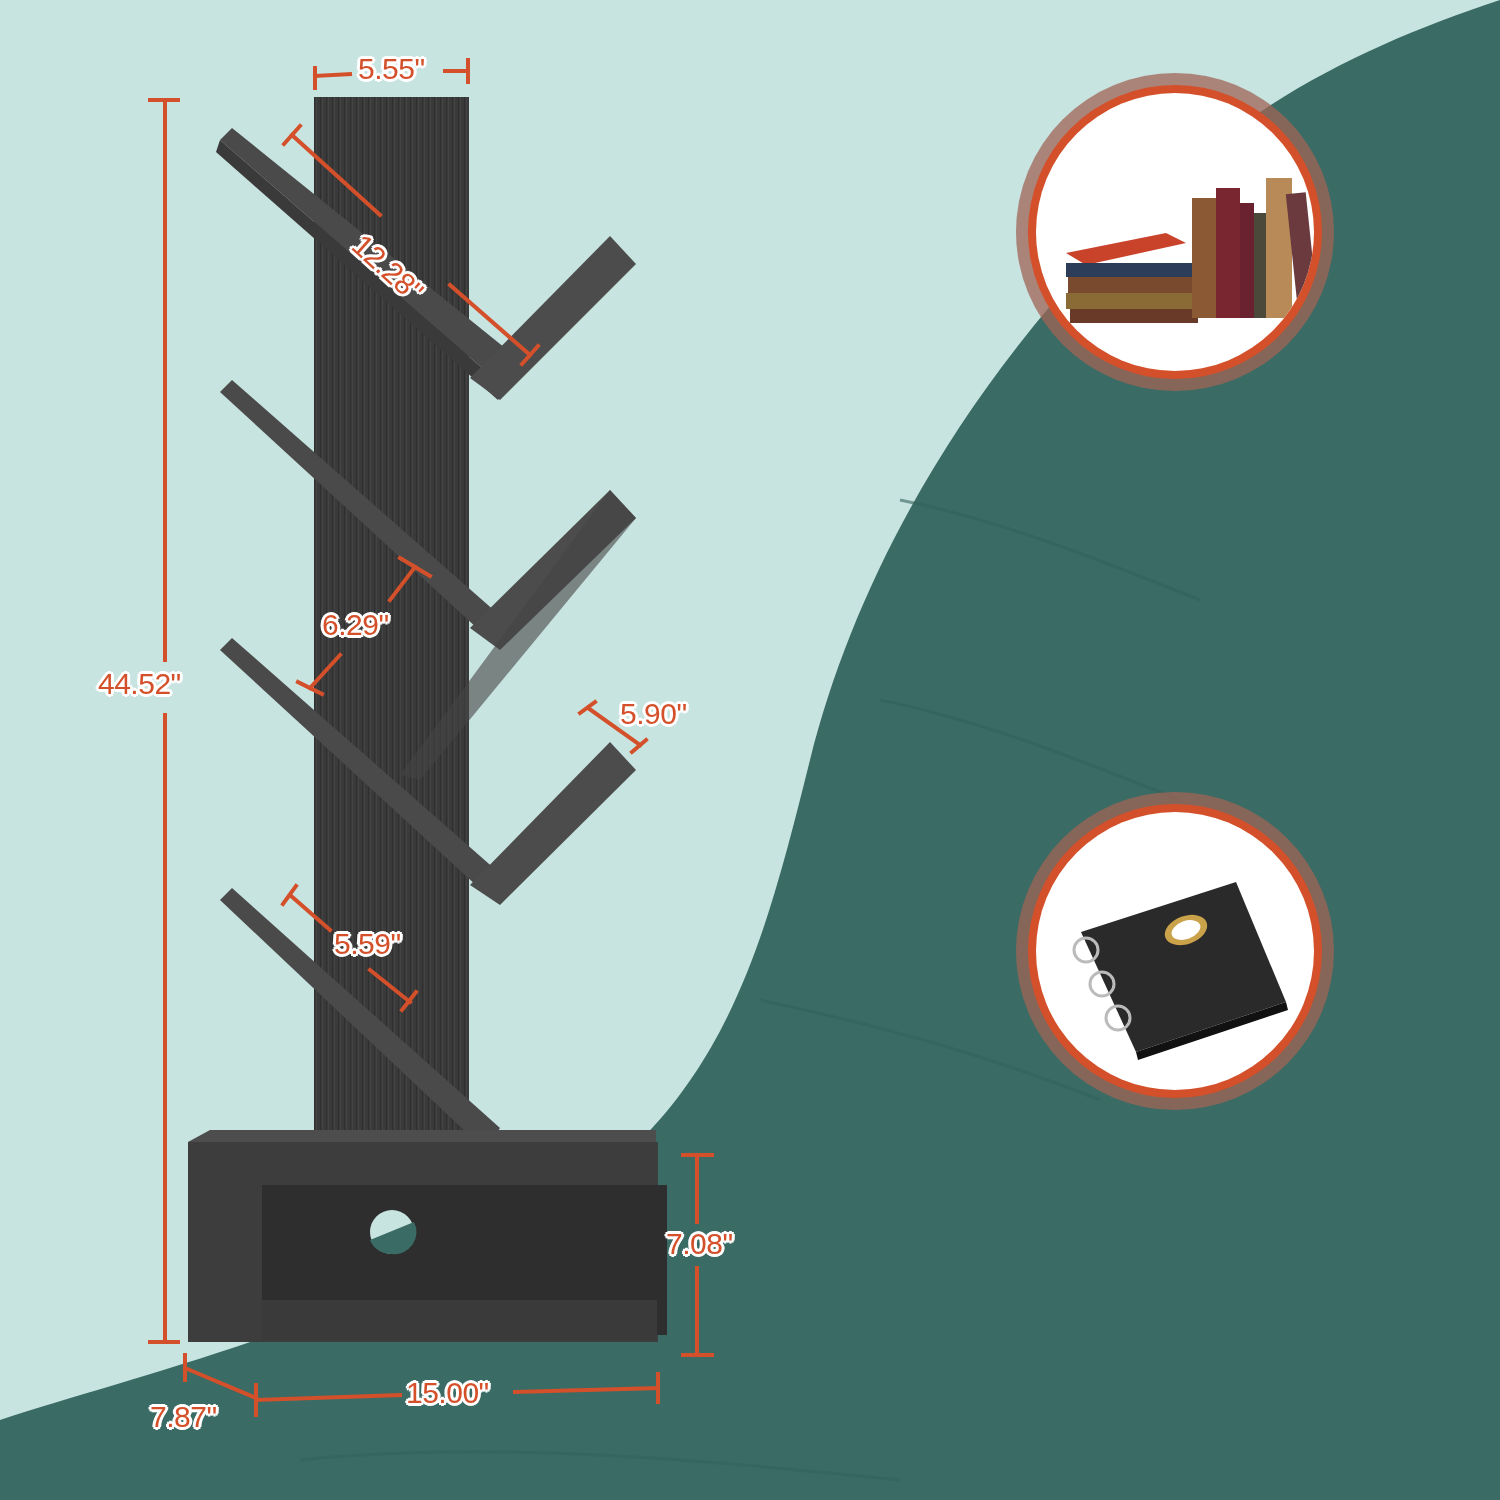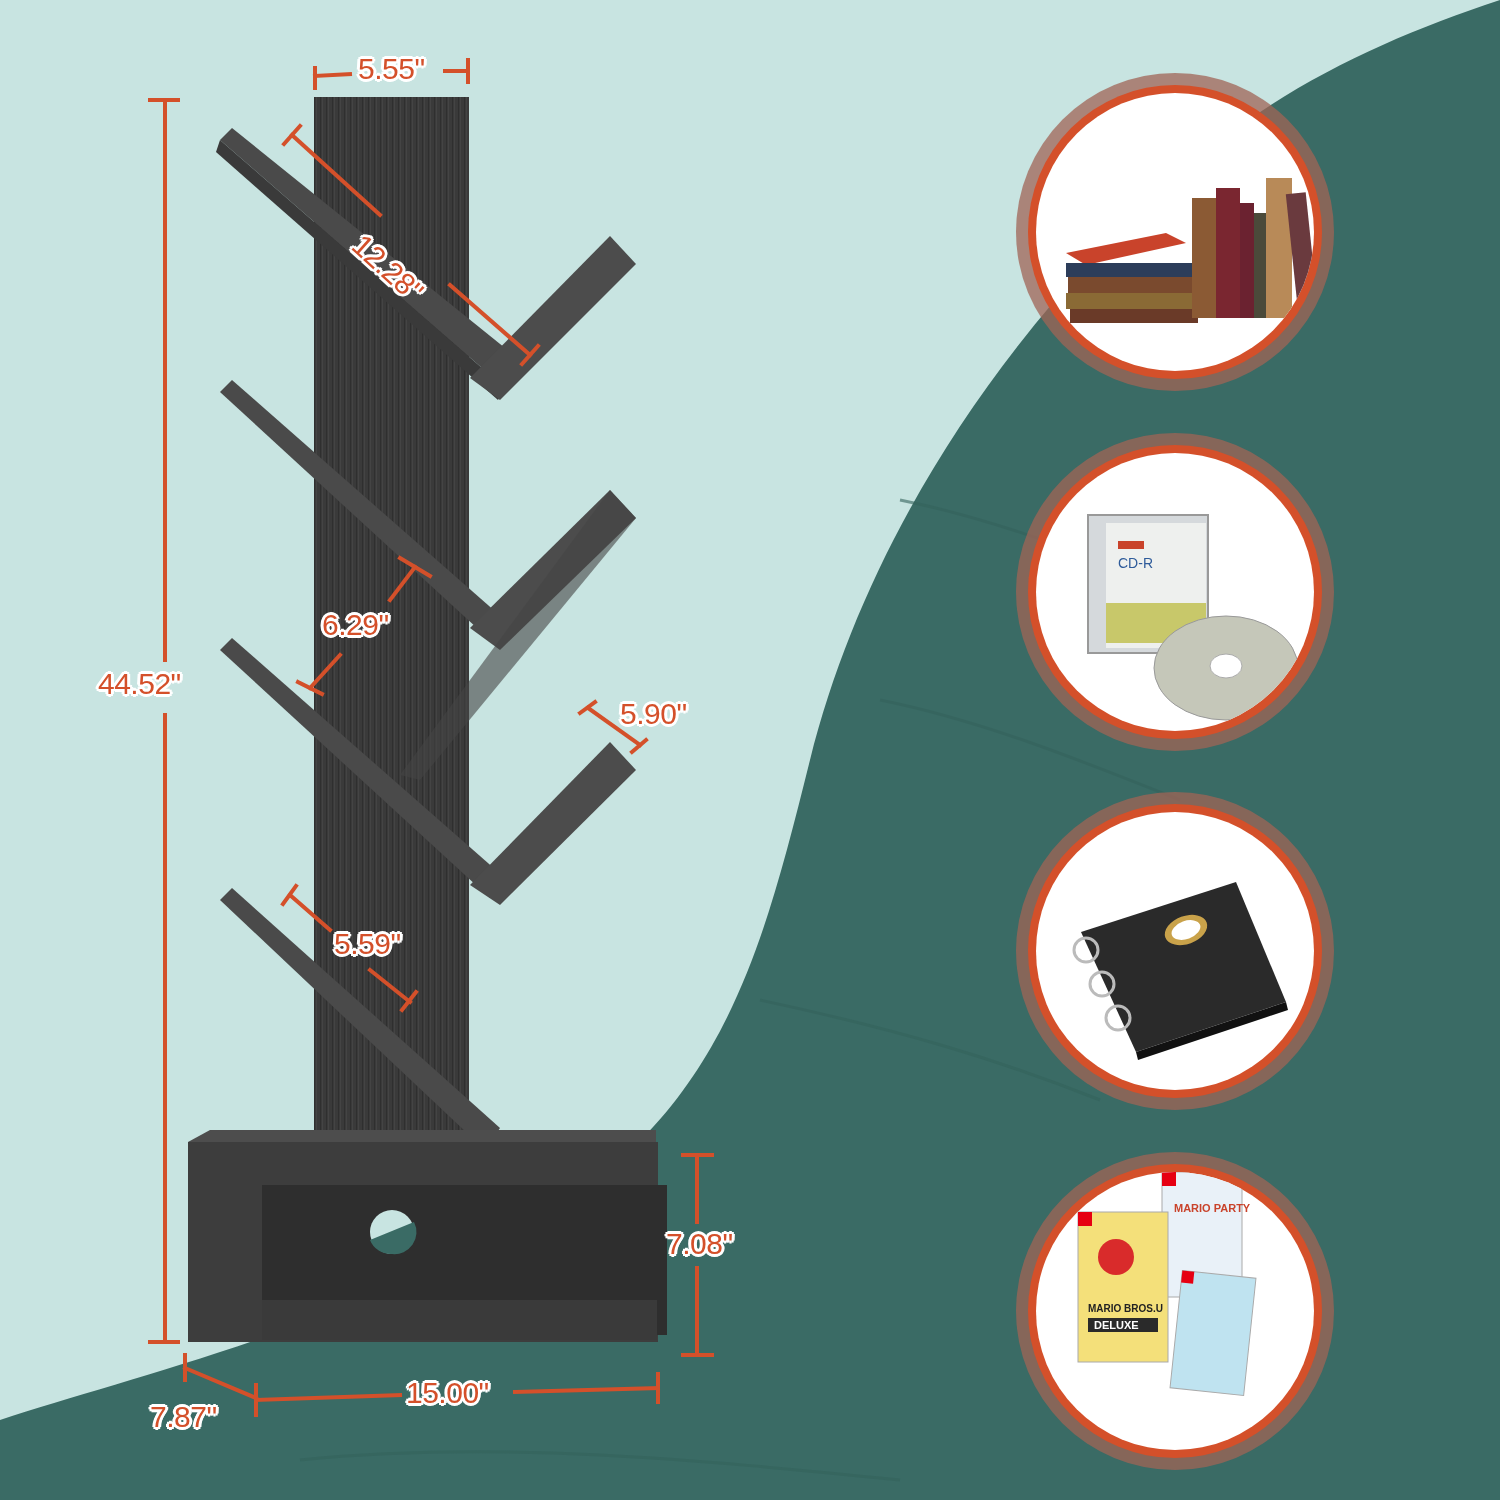--- a/index.html
+++ b/index.html
@@ -128,65 +128,31 @@
           <rect x="194" y="70" width="14" height="115" fill="#6b2230"></rect>
           <rect x="208" y="80" width="12" height="105" fill="#4b4a3a"></rect>
           <rect x="220" y="45" width="26" height="140" fill="#b88a58"></rect>
           <rect x="246" y="60" width="20" height="120" fill="#6a3a3e" transform="rotate(-6 256 120)"></rect>
         </g>
       </svg>
     </div>
       </div>
   </div>
 
-  <div class="circle-wrap" style="left:1016px;top:433px;">
-    <div class="circle-ring">
-        <div class="circle-inner">
-      <svg width="278" height="278" viewBox="0 0 278 278">
-        <rect x="52" y="62" width="120" height="138" fill="#d5d9dc" stroke="#999" stroke-width="2"></rect>
-        <rect x="70" y="70" width="100" height="125" fill="#eef0ee"></rect>
-        <rect x="70" y="150" width="100" height="40" fill="#c8c86a"></rect>
-        <rect x="82" y="88" width="26" height="8" fill="#c9432b"></rect>
-        <text x="82" y="115" font-family="Liberation Sans, sans-serif" font-size="14" fill="#2e5b9a">CD-R</text>
-        <ellipse cx="190" cy="215" rx="72" ry="52" fill="#c5c7b9" stroke="#999" stroke-width="1"></ellipse>
-        <ellipse cx="190" cy="213" rx="16" ry="12" fill="#fff" stroke="#aaa"></ellipse>
-      </svg>
-    </div>
-      </div>
-  </div>
 
   <div class="circle-wrap" style="left:1016px;top:792px;">
     <div class="circle-ring">
         <div class="circle-inner">
       <svg width="278" height="278" viewBox="0 0 278 278">
         <polygon points="45,120 200,70 250,190 100,240" fill="#2a2a2a"></polygon>
         <polygon points="100,240 250,190 252,198 102,248" fill="#111"></polygon>
         <ellipse cx="150" cy="118" rx="22" ry="14" fill="#c9a24a" transform="rotate(-20 150 118)"></ellipse>
         <ellipse cx="150" cy="118" rx="15" ry="9" fill="#fff" transform="rotate(-20 150 118)"></ellipse>
         <circle cx="50" cy="138" r="12" fill="none" stroke="#bbb" stroke-width="3"></circle>
         <circle cx="66" cy="172" r="12" fill="none" stroke="#bbb" stroke-width="3"></circle>
         <circle cx="82" cy="206" r="12" fill="none" stroke="#bbb" stroke-width="3"></circle>
       </svg>
     </div>
       </div>
   </div>
 
-  <div class="circle-wrap" style="left:1016px;top:1152px;">
-    <div class="circle-ring">
-        <div class="circle-inner">
-      <svg width="278" height="278" viewBox="0 0 278 278">
-        <rect x="126" y="0" width="80" height="125" fill="#e9f1f8" stroke="#aaa"></rect>
-        <rect x="126" y="0" width="14" height="14" fill="#e60012"></rect>
-        <text x="138" y="40" font-family="Liberation Sans, sans-serif" font-size="11" font-weight="700" fill="#c9432b">MARIO PARTY</text>
-        <rect x="42" y="40" width="90" height="150" fill="#f4e07a" stroke="#aaa"></rect>
-        <rect x="42" y="40" width="14" height="14" fill="#e60012"></rect>
-        <circle cx="80" cy="85" r="18" fill="#d92b2b"></circle>
-        <text x="52" y="140" font-family="Liberation Sans, sans-serif" font-size="10" font-weight="700" fill="#222">MARIO BROS.U</text>
-        <rect x="52" y="146" width="70" height="14" fill="#2a2a2a"></rect>
-        <text x="58" y="157" font-family="Liberation Sans, sans-serif" font-size="11" font-weight="700" fill="#fff">DELUXE</text>
-        <rect x="140" y="102" width="74" height="118" fill="#bfe3f0" stroke="#aaa" transform="rotate(6 177 161)"></rect>
-        <rect x="140" y="102" width="12" height="12" fill="#e60012" transform="rotate(6 177 161)"></rect>
-      </svg>
-    </div>
-      </div>
-  </div>
 
 </div>
 
 </body></html>

